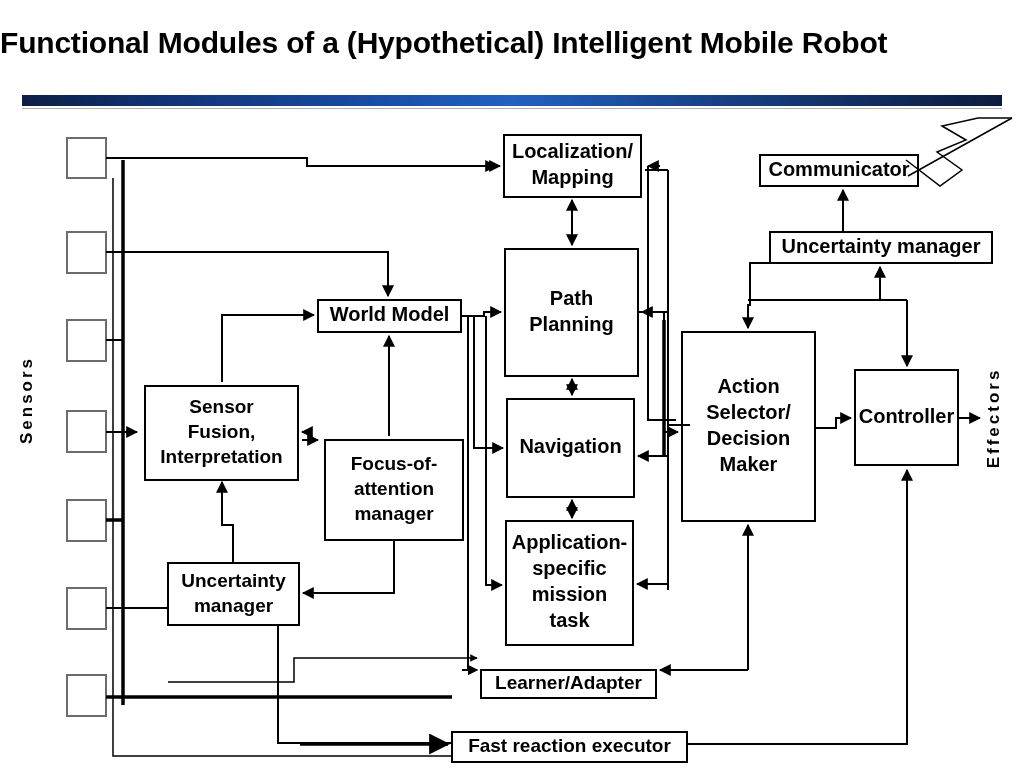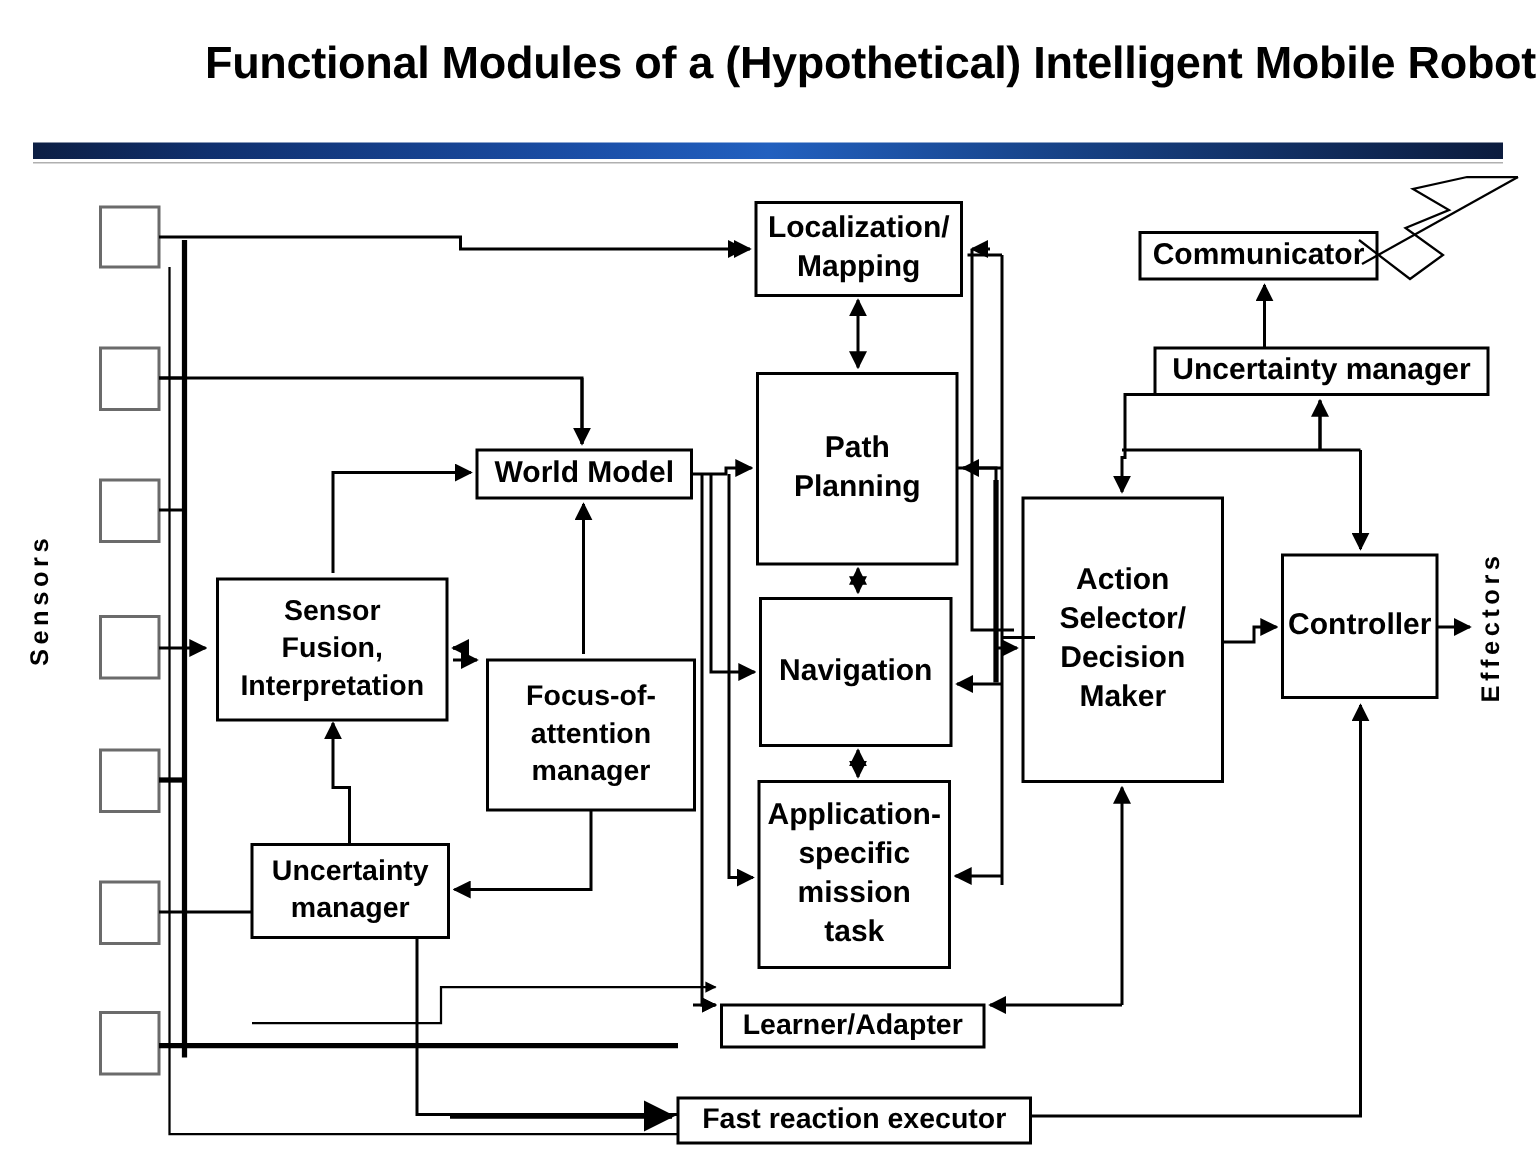--- a/index.html
+++ b/index.html
@@ -18,21 +18,21 @@
     position: relative;
     width: 1024px;
     height: 768px;
     background: #ffffff;
   }
   #slide-title {
     position: absolute;
     left: 0;
     top: 26px;
     width: 1024px;
-    text-align: right;
+    text-align: left;
     font-family: "Liberation Sans", sans-serif;
     font-weight: bold;
     font-size: 30px;
     letter-spacing: -0.2px;
     color: #000000;
     white-space: nowrap;
   }
   #title-rule {
     position: absolute;
     left: 22px;

